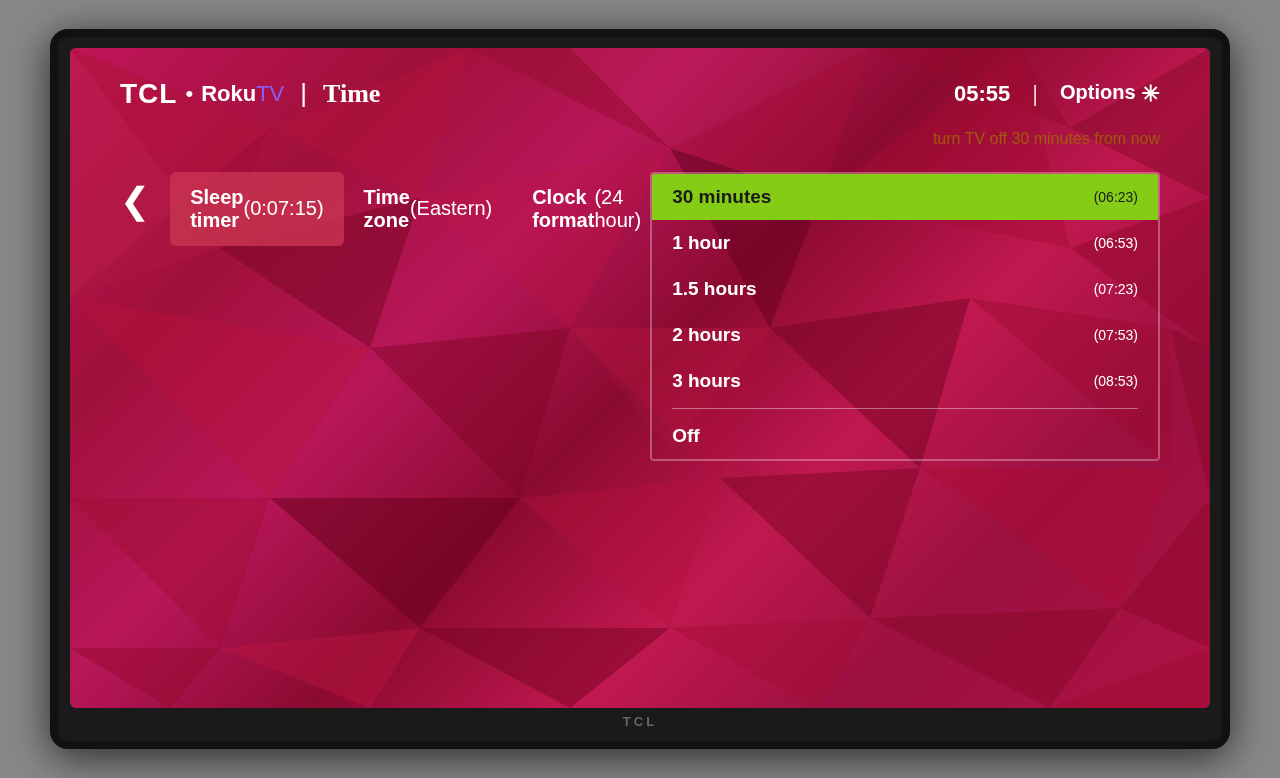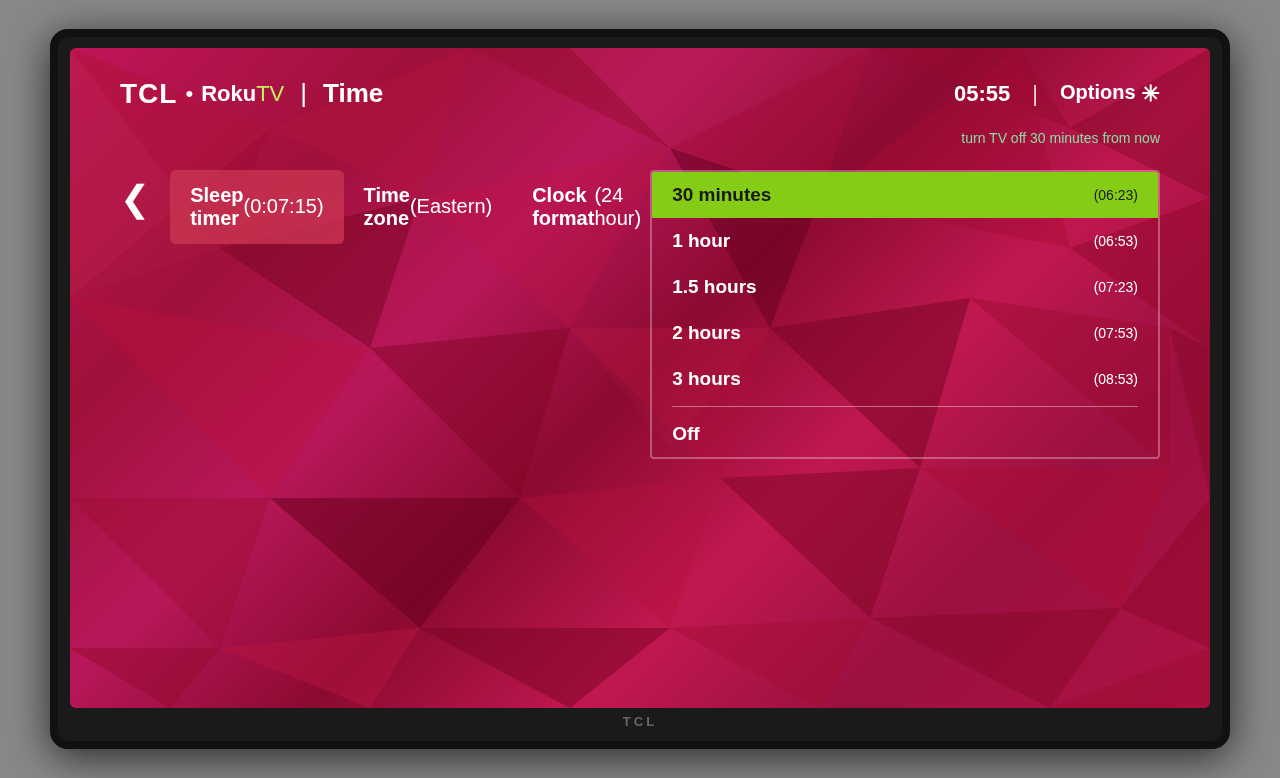--- a/index.html
+++ b/index.html
@@ -96,34 +96,35 @@
 
     .brand-roku {
       font-size: 22px;
       font-weight: 700;
       color: #ffffff;
     }
 
     .brand-tv {
       font-size: 22px;
       font-weight: 400;
-      color: #bef264;
+      color: #8b5cf6;
     }
 
     .header-divider {
       color: #ffffff;
       font-size: 26px;
       font-weight: 300;
       margin: 0 16px;
     }
 
     .header-title {
       font-size: 26px;
       font-weight: 700;
       color: #ffffff;
+      font-family: Liberation Serif, serif;
     }
 
     .header-right {
       display: flex;
       align-items: center;
       gap: 22px;
     }
 
     .clock-display {
       font-size: 22px;
@@ -147,22 +148,22 @@
     }
 
     .asterisk-icon {
       font-size: 22px;
       color: #ffffff;
     }
 
     
     .subtitle {
       text-align: right;
-      font-size: 14px;
-      color: #86efac;
+      font-size: 16px;
+      color: #a16207;
       margin-bottom: 24px;
       opacity: 0.9;
     }
 
     
     .main-content {
       display: flex;
       gap: 0;
       align-items: flex-start;
     }

